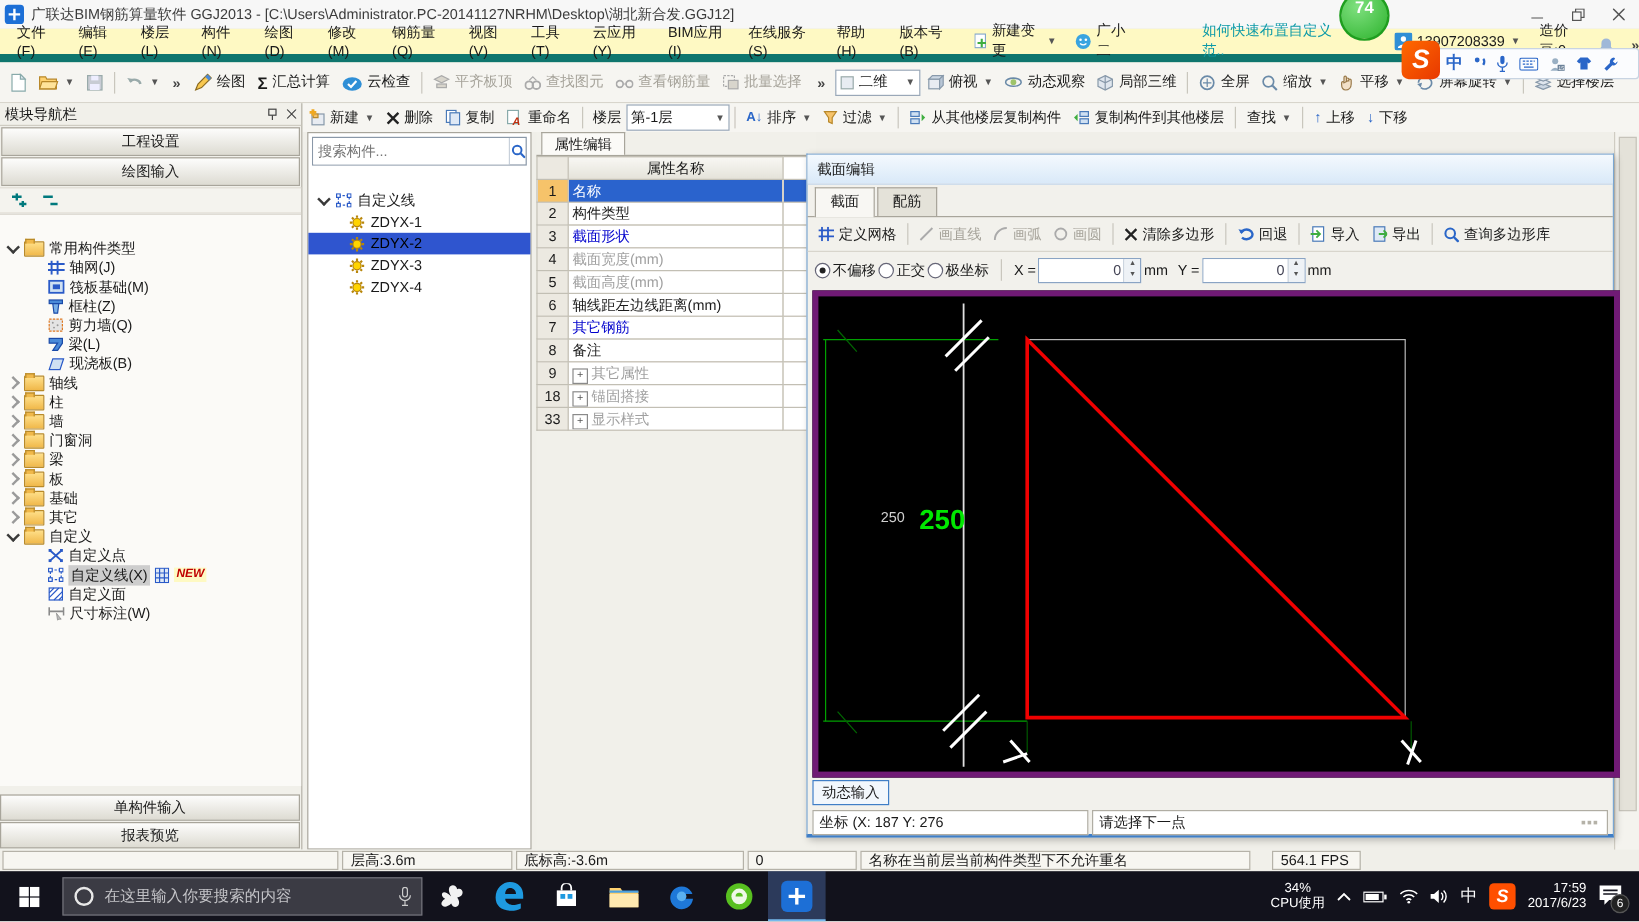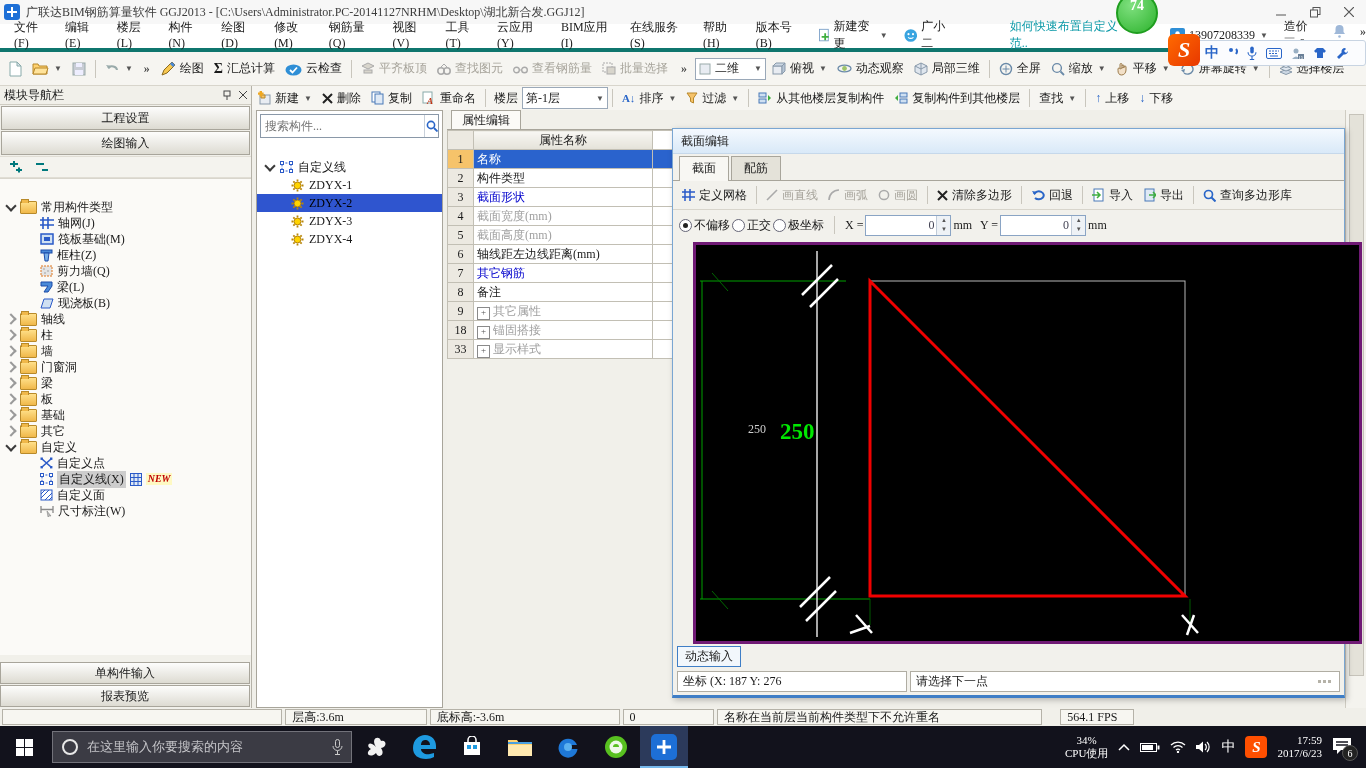--- a/index.html
+++ b/index.html
@@ -1,36 +1,36 @@
 <!DOCTYPE html>
 <html><head>
 <meta charset="utf-8">
 <style>
   html,body{margin:0;padding:0}
   #screen{position:relative;width:1366px;height:768px;overflow:hidden;background:#f0efe9;
-          font-family:Liberation Serif, serif;font-size:12px;color:#1a1a1a}
+          font-family:Liberation Sans, sans-serif;font-size:12px;color:#1a1a1a}
   .abs{position:absolute}
   .row{display:flex;align-items:center}
   .nw{white-space:nowrap}
   .vsep{width:1px;height:18px;background:#c9c6bd;margin:0 4px;flex:0 0 auto}
   .tbtn{display:flex;align-items:center;gap:4px;padding:0 5px;height:24px;white-space:nowrap}
   .dis{color:#a6a39a}
   .dd{font-size:8px;color:#555;margin-left:1px}
   .chev{font-weight:bold;color:#444}
   svg{display:block}
 
   
   #titlebar{left:0;top:0;width:1366px;height:24px;background:#f7f7f7;border-bottom:1px solid #e0e0e0}
   #titlebar .t{color:#3c3c3c;margin-left:6px}
   .winctl{width:34px;height:22px;display:flex;align-items:center;justify-content:center}
   #bubble{left:1116px;top:-8px;width:38px;height:38px;border-radius:50%;
           background:radial-gradient(circle at 35% 30%,#7fe07f,#2db32d);border:2px solid #1f9e1f;
           color:#fff;font-weight:bold;font-size:14px;display:flex;align-items:flex-end;justify-content:center;z-index:60}
   
-  #menubar{left:0;top:24px;width:1366px;height:28px;background:#ffffff;border-bottom:4px solid #0f766e;display:flex;align-items:flex-start;padding-left:6px;box-sizing:border-box}
+  #menubar{left:0;top:24px;width:1366px;height:28px;background:#fef9c3;border-bottom:7px solid #0f766e;display:flex;align-items:flex-end;padding-left:6px;box-sizing:border-box}
   .mitem{padding:0 8px;height:22px;display:flex;align-items:center}
   .link{color:#0d9aa8}
   
   #toolbar1{left:0;top:52px;width:1366px;height:34px;background:#f6f5f1;border-bottom:1px solid #d8d5cc;display:flex;align-items:center;padding-left:4px;box-sizing:border-box}
   #toolbar2{left:252px;top:86px;width:1114px;height:24px;background:#f6f5f1;display:flex;align-items:center;box-sizing:border-box}
   .combo{display:flex;align-items:center;background:#fff;border:1px solid #9aa8b8;height:20px;padding:0 3px;gap:4px}
   
   #sidebar{left:0;top:86px;width:252px;height:622px;background:#f1f0ea;border-right:1px solid #b5b2a8;box-sizing:border-box}
   #sb-head{height:18px;display:flex;align-items:center;padding:0 4px;border-bottom:1px solid #cfccc2}
   .sb-btn{margin:1px 1px;height:22px;border:1px solid #a8a59b;background:linear-gradient(#fdfdfc,#dddbd2);
@@ -76,21 +76,21 @@
   .dtab{border:1px solid #a8a59b;border-bottom:none;padding:3px 12px;background:#e4e2d9}
   .dtab.active{background:#f8f7f3;position:relative;top:1px;padding-bottom:4px}
   #dlg-tools{height:28px;display:flex;align-items:center;padding-left:4px;border-bottom:1px solid #d8d5cc}
   #dlg-modes{height:30px;display:flex;align-items:center;padding-left:6px;gap:2px}
   .radio{width:11px;height:11px;border:1px solid #667;border-radius:50%;background:#fff;display:inline-flex;align-items:center;justify-content:center}
   .radio .dot{width:5px;height:5px;border-radius:50%;background:#222}
   .spinbox{display:flex;width:84px;height:19px;border:1px solid #8aa4c4;background:#fff}
   .spinbox input{flex:1;border:none;outline:none;text-align:right;font-size:12px;color:#445;width:60px;font-family:inherit;padding-right:2px}
   .spinbtns{width:13px;display:flex;flex-direction:column;border-left:1px solid #c0cbd8}
   .spinbtns div{flex:1;font-size:6px;line-height:8px;text-align:center;color:#555;background:#eef2f6}
-  #dlg-canvas{margin:2px 20px;width:663px;height:396px;background:#000;border:3px solid #701a75}
+  #dlg-canvas{margin:2px 4px;width:663px;height:396px;background:#000;border:5px solid #701a75}
   #dyninput{margin-left:4px;margin-top:2px;width:62px;height:19px;border:1px solid #3f7ec6;background:#f2f7fc;display:flex;align-items:center;justify-content:center}
   #dlg-status{display:flex;margin:4px 4px 0 4px;gap:3px}
   .dstat{border:1px solid #b0ada3;background:#fff;height:21px;display:flex;align-items:center;padding:0 5px;box-sizing:border-box}
   .grip{margin-left:auto;display:flex;gap:2px;align-items:flex-end;padding:3px}
   .grip i{width:3px;height:3px;background:#b5b2a8;display:block}
   
   #rstrip{left:1345px;top:110px;width:21px;height:598px;background:#f4f3ee;border-left:1px solid #cfccc2}
   #rstrip .track{position:absolute;left:3px;top:4px;width:13px;height:560px;background:#e4e2d9;border:1px solid #c6c3ba}
   
   #statusbar{left:0;top:708px;width:1136px;height:18px;background:#f1f0ea;display:flex;align-items:center;gap:3px;padding:0 2px;box-sizing:border-box}

